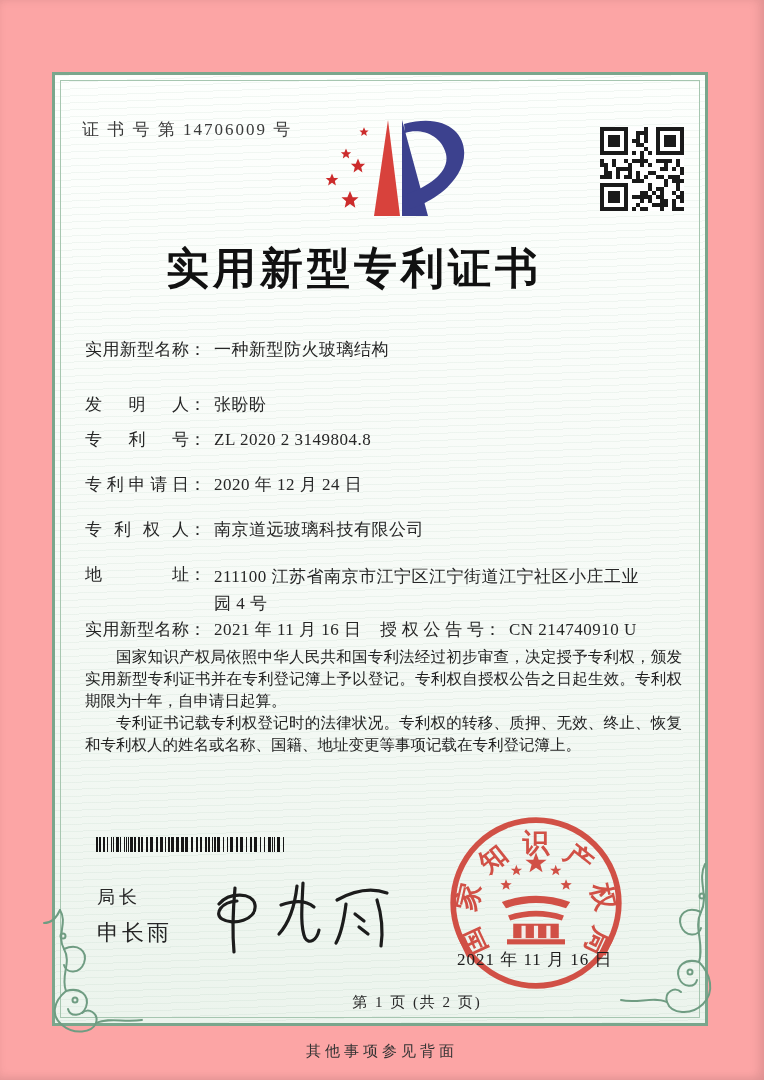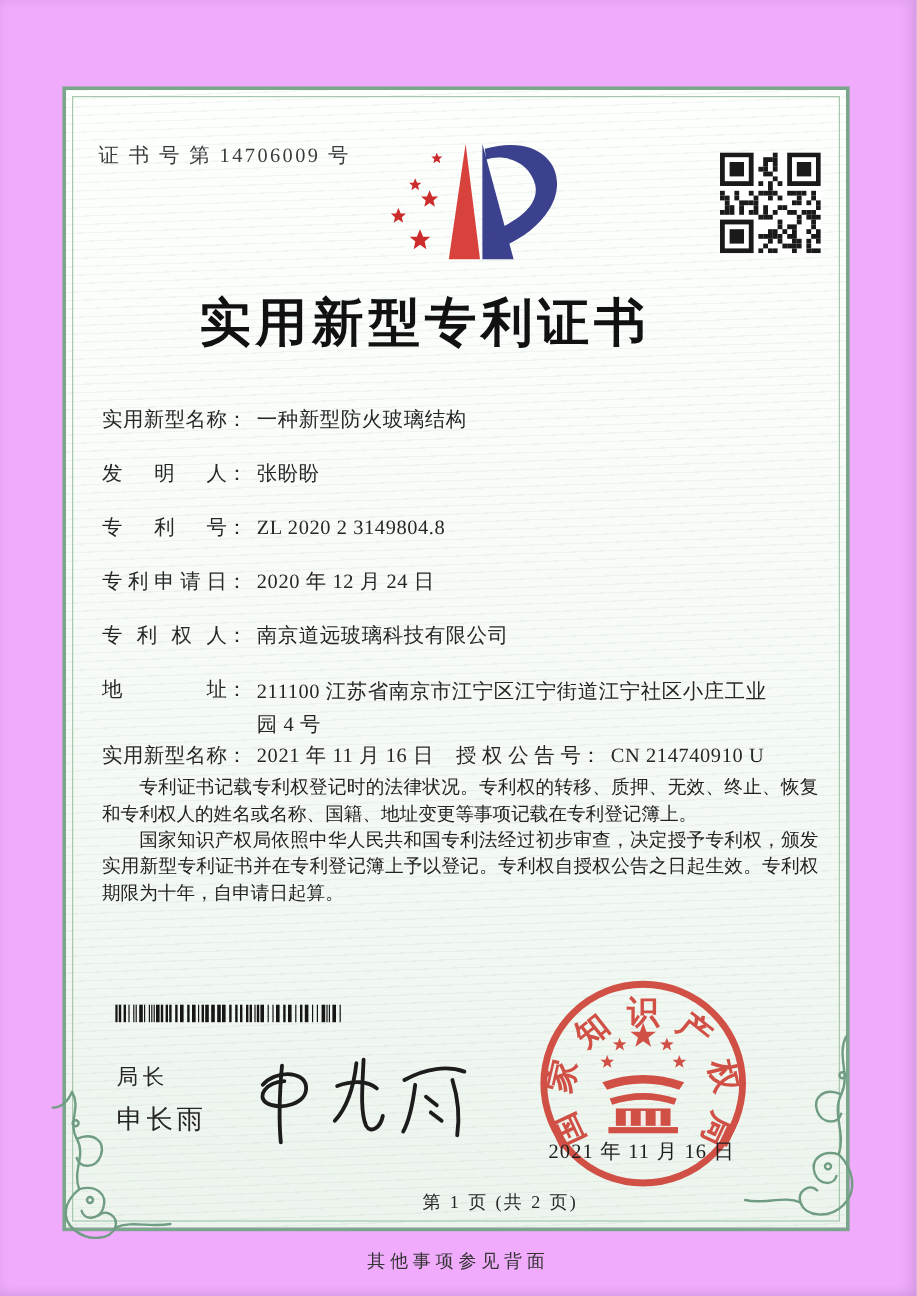--- a/index.html
+++ b/index.html
@@ -1,17 +1,17 @@
 <!DOCTYPE html>
 <html><head>
 <meta charset="utf-8">
 <style>
   html,body{margin:0;padding:0;background:#e8e8e8;}
   .page{
-    position:relative;width:764px;height:1080px;background:#f0abfc;overflow:hidden;
+    position:relative;width:764px;height:1080px;background:#fca5a5;overflow:hidden;
     font-family:"Liberation Serif","DejaVu Serif",serif;color:#262626;
     box-shadow:inset -6px 0 10px rgba(0,0,0,.08), inset 0 -4px 8px rgba(0,0,0,.05);
   }
   
   .frame-bg{
     position:absolute;left:55px;top:75px;width:650px;height:948px;
     background:
       repeating-linear-gradient(178deg, rgba(122,166,140,.09) 0 1px, rgba(122,166,140,0) 1px 7px),
       linear-gradient(180deg,#fdfffd 0%,#f6faf6 55%,#ecf4ed 100%);
   }
@@ -194,21 +194,21 @@
       <rect x="4" y="60" width="20" height="20" fill="#fff"></rect>
       <rect x="8" y="64" width="12" height="12" fill="#1a1a1a"></rect>
     </svg>
 
   <div class="abs title">实用新型专利证书</div>
 
   <div class="abs fields">
     <div class="frow" style="top:6px">
       <span class="flabel">实用新型名称</span><span class="fcolon">：</span><span class="fvalue">一种新型防火玻璃结构</span>
     </div>
-    <div class="frow" style="top:51px">
+    <div class="frow" style="top:61px">
       <span class="flabel">发明人</span><span class="fcolon">：</span><span class="fvalue">张盼盼</span>
     </div>
     <div class="frow" style="top:96px">
       <span class="flabel">专利号</span><span class="fcolon">：</span><span class="fvalue">ZL 2020 2 3149804.8</span>
     </div>
     <div class="frow" style="top:141px">
       <span class="flabel">专利申请日</span><span class="fcolon">：</span><span class="fvalue">2020 年 12 月 24 日</span>
     </div>
     <div class="frow" style="top:186px">
       <span class="flabel">专利权人</span><span class="fcolon">：</span><span class="fvalue">南京道远玻璃科技有限公司</span>
@@ -218,22 +218,22 @@
     </div>
     <div class="frow" style="top:286px">
       <span class="flabel">实用新型名称</span><span class="fcolon">：</span><span class="fvalue">2021 年 11 月 16 日</span>
       <span class="pair2">
         <span class="flabel">授权公告号</span><span class="fcolon">：</span><span class="fvalue">CN 214740910 U</span>
       </span>
     </div>
   </div>
 
   <div class="abs paras">
+    <p>国家知识产权局依照中华人民共和国专利法经过初步审查，决定授予专利权，颁发实用新型专利证书并在专利登记簿上予以登记。专利权自授权公告之日起生效。专利权期限为十年，自申请日起算。</p>
     <p>专利证书记载专利权登记时的法律状况。专利权的转移、质押、无效、终止、恢复和专利权人的姓名或名称、国籍、地址变更等事项记载在专利登记簿上。</p>
-    <p>国家知识产权局依照中华人民共和国专利法经过初步审查，决定授予专利权，颁发实用新型专利证书并在专利登记簿上予以登记。专利权自授权公告之日起生效。专利权期限为十年，自申请日起算。</p>
   </div>
 
   <svg class="abs barcode" id="barcode" width="192" height="15" viewBox="0 0 192 15">
       <rect x="0" y="0" width="2" height="15" fill="#161616"></rect>
       <rect x="3" y="0" width="2" height="15" fill="#161616"></rect>
       <rect x="7" y="0" width="2" height="15" fill="#161616"></rect>
       <rect x="11" y="0" width="1" height="15" fill="#161616"></rect>
       <rect x="15" y="0" width="1" height="15" fill="#161616"></rect>
       <rect x="17" y="0" width="1" height="15" fill="#161616"></rect>
       <rect x="20" y="0" width="3" height="15" fill="#161616"></rect>

